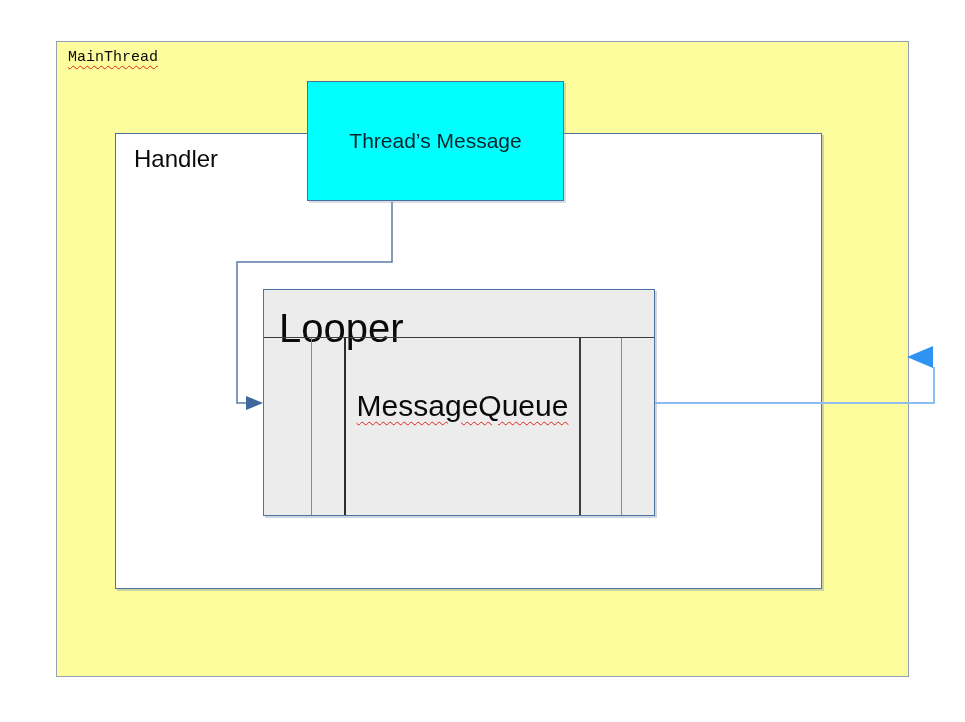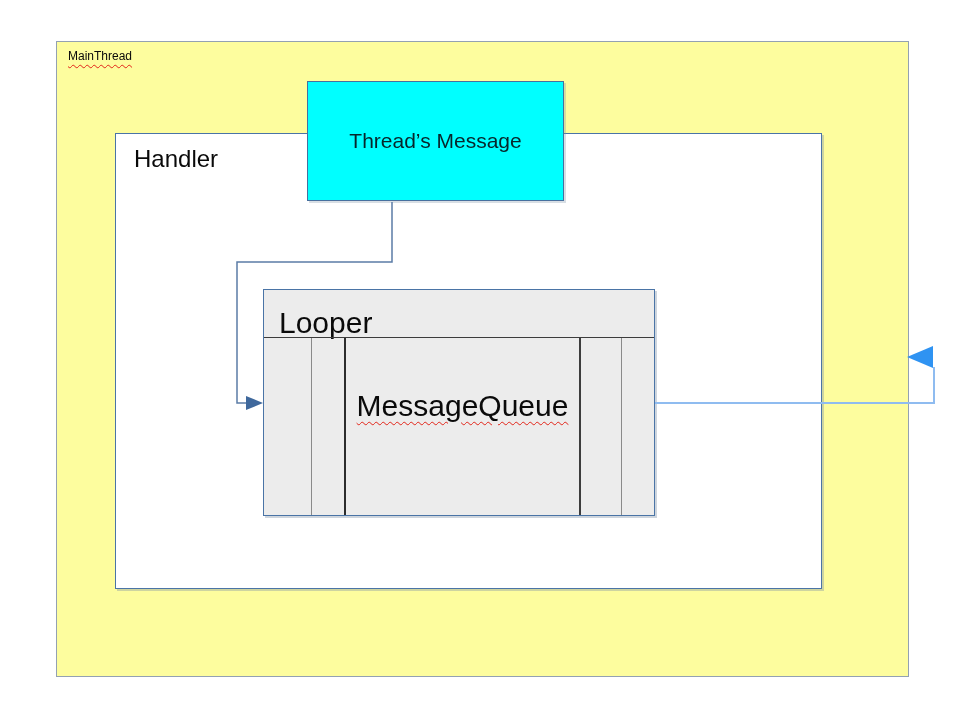--- a/index.html
+++ b/index.html
@@ -13,21 +13,21 @@
   }
   .box { position: absolute; box-sizing: border-box; }
 
   .main-thread-box {
     left: 56px; top: 41px; width: 853px; height: 636px;
     background: #fdfd9e;
     border: 1px solid #93a1b2;
   }
   .main-thread-label {
     position: absolute; left: 11px; top: 7px;
-    font-size: 12px; color: #0a0a0a;
+    font-size: 15px; color: #0a0a0a; font-family: Liberation Mono, monospace;
   }
 
   .handler-box {
     left: 115px; top: 133px; width: 707px; height: 456px;
     background: #ffffff;
     border: 1px solid #4a74a6;
     box-shadow: 2px 2px 0 rgba(125,145,165,0.38);
   }
   .handler-label {
     position: absolute; left: 18px; top: 11px;
@@ -44,21 +44,21 @@
   .thread-message-label { font-size: 21px; color: #07262b; }
 
   .looper-box {
     left: 263px; top: 289px; width: 392px; height: 227px;
     background: #ececec;
     border: 1px solid #4a74a6;
     box-shadow: 2px 2px 0 rgba(125,145,165,0.38);
   }
   .looper-label {
     position: absolute; left: 15px; top: 16px;
-    font-size: 30px; color: #0a0a0a;
+    font-size: 40px; color: #0a0a0a;
   }
   .looper-title-line {
     position: absolute; left: 0; right: 0; top: 47px; height: 1px;
     background: #3c3c3c;
   }
   .queue-divider { position: absolute; top: 48px; bottom: 0; }
   .qd-1 { left: 47px;  width: 1px; background: #8a8a8a; }
   .qd-2 { left: 80px;  width: 2px; background: #2d2d2d; }
   .qd-3 { left: 315px; width: 2px; background: #3d3d3d; }
   .qd-4 { left: 357px; width: 1px; background: #8a8a8a; }

